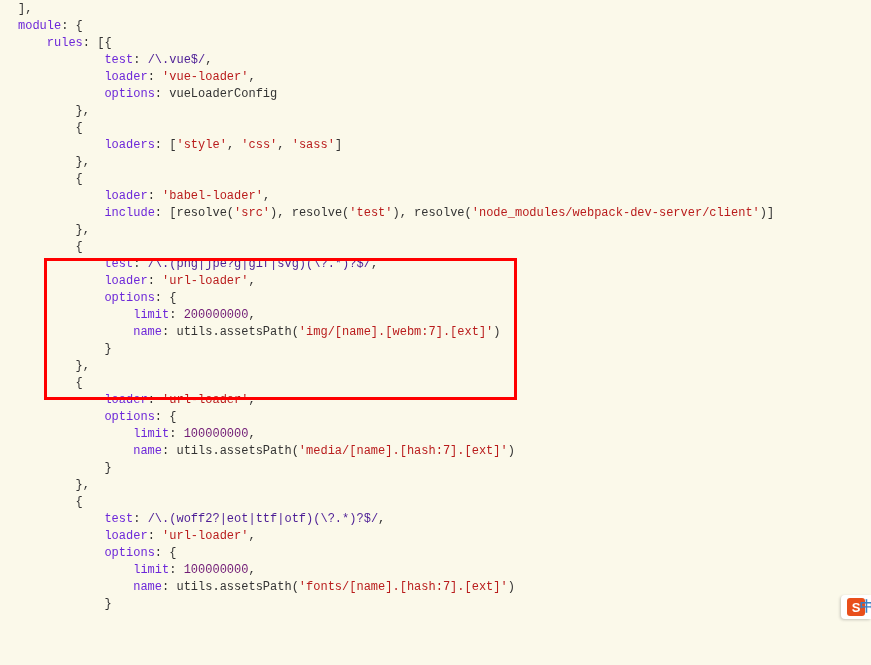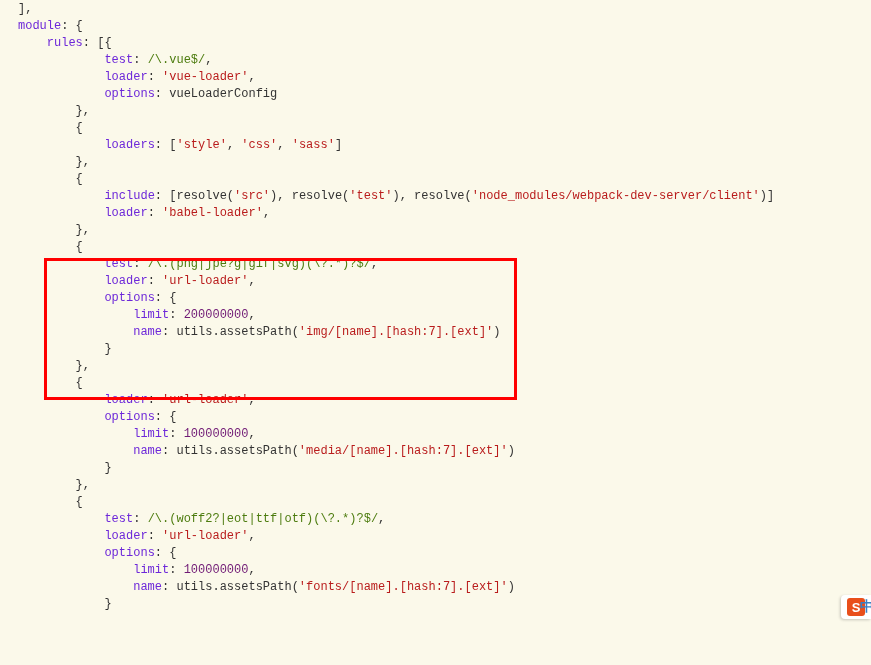--- a/index.html
+++ b/index.html
@@ -12,21 +12,21 @@
   padding-left: 18px;
   padding-top: 1px;
   width: 871px;
   height: 665px;
   overflow: hidden;
   position: relative;
 }
 .line { white-space: pre; }
 .k { color: #6d28d9; } 
 .c { color: #333333; } 
-.re { color: #4d7c0f; } 
+.re { color: #4c1d95; } 
 .s { color: #b91c1c; } 
 .n { color: #701a75; }
 
 .highlight-box {
   position: absolute;
   border: 3px solid #ff0000;
   left: 44px;
   top: 258px;
   width: 473px;
   height: 142px;
@@ -77,29 +77,29 @@
 <div class="line"><span class="k">module</span><span class="c">: {</span></div>
 <div class="line">    <span class="k">rules</span><span class="c">: [{</span></div>
 <div class="line">            <span class="k">test</span><span class="c">: </span><span class="re">/\.vue$/</span><span class="c">,</span></div>
 <div class="line">            <span class="k">loader</span><span class="c">: </span><span class="s">'vue-loader'</span><span class="c">,</span></div>
 <div class="line">            <span class="k">options</span><span class="c">: vueLoaderConfig</span></div>
 <div class="line">        <span class="c">},</span></div>
 <div class="line">        <span class="c">{</span></div>
 <div class="line">            <span class="k">loaders</span><span class="c">: [</span><span class="s">'style'</span><span class="c">, </span><span class="s">'css'</span><span class="c">, </span><span class="s">'sass'</span><span class="c">]</span></div>
 <div class="line">        <span class="c">},</span></div>
 <div class="line">        <span class="c">{</span></div>
+<div class="line">            <span class="k">loader</span><span class="c">: </span><span class="s">'babel-loader'</span><span class="c">,</span></div>
 <div class="line">            <span class="k">include</span><span class="c">: [resolve(</span><span class="s">'src'</span><span class="c">), resolve(</span><span class="s">'test'</span><span class="c">), resolve(</span><span class="s">'node_modules/webpack-dev-server/client'</span><span class="c">)]</span></div>
-<div class="line">            <span class="k">loader</span><span class="c">: </span><span class="s">'babel-loader'</span><span class="c">,</span></div>
 <div class="line">        <span class="c">},</span></div>
 <div class="line">        <span class="c">{</span></div>
 <div class="line">            <span class="k">test</span><span class="c">: </span><span class="re">/\.(png|jpe?g|gif|svg)(\?.*)?$/</span><span class="c">,</span></div>
 <div class="line">            <span class="k">loader</span><span class="c">: </span><span class="s">'url-loader'</span><span class="c">,</span></div>
 <div class="line">            <span class="k">options</span><span class="c">: {</span></div>
 <div class="line">                <span class="k">limit</span><span class="c">: </span><span class="n">200000000</span><span class="c">,</span></div>
-<div class="line">                <span class="k">name</span><span class="c">: utils.assetsPath(</span><span class="s">'img/[name].[hash:7].[ext]'</span><span class="c">)</span></div>
+<div class="line">                <span class="k">name</span><span class="c">: utils.assetsPath(</span><span class="s">'img/[name].[webm:7].[ext]'</span><span class="c">)</span></div>
 <div class="line">            <span class="c">}</span></div>
 <div class="line">        <span class="c">},</span></div>
 <div class="line">        <span class="c">{</span></div>
 <div class="line">            <span class="k">loader</span><span class="c">: </span><span class="s">'url-loader'</span><span class="c">,</span></div>
 <div class="line">            <span class="k">options</span><span class="c">: {</span></div>
 <div class="line">                <span class="k">limit</span><span class="c">: </span><span class="n">100000000</span><span class="c">,</span></div>
 <div class="line">                <span class="k">name</span><span class="c">: utils.assetsPath(</span><span class="s">'media/[name].[hash:7].[ext]'</span><span class="c">)</span></div>
 <div class="line">            <span class="c">}</span></div>
 <div class="line">        <span class="c">},</span></div>
 <div class="line">        <span class="c">{</span></div>

